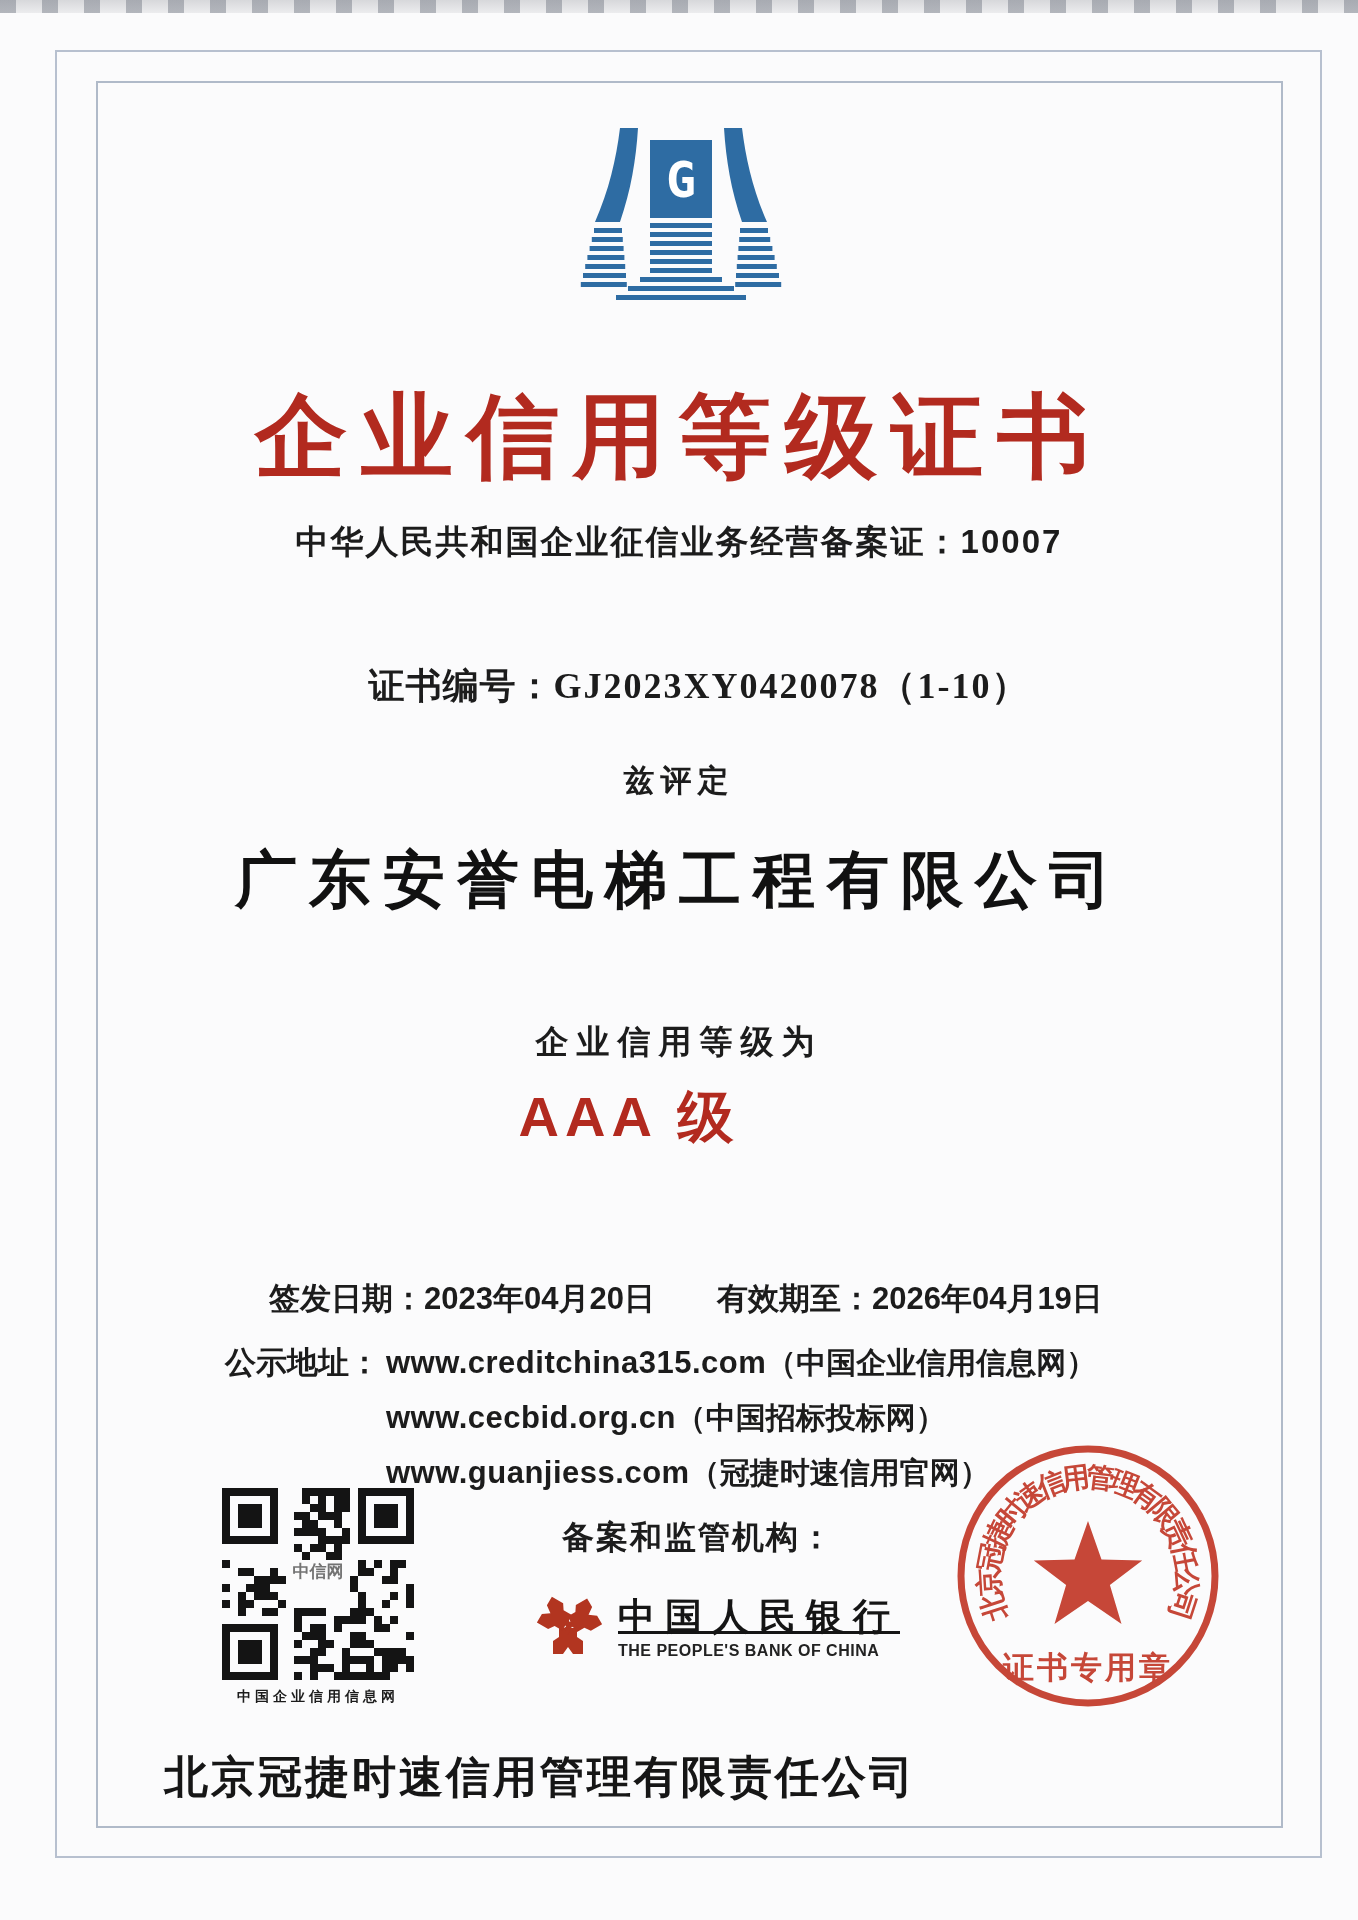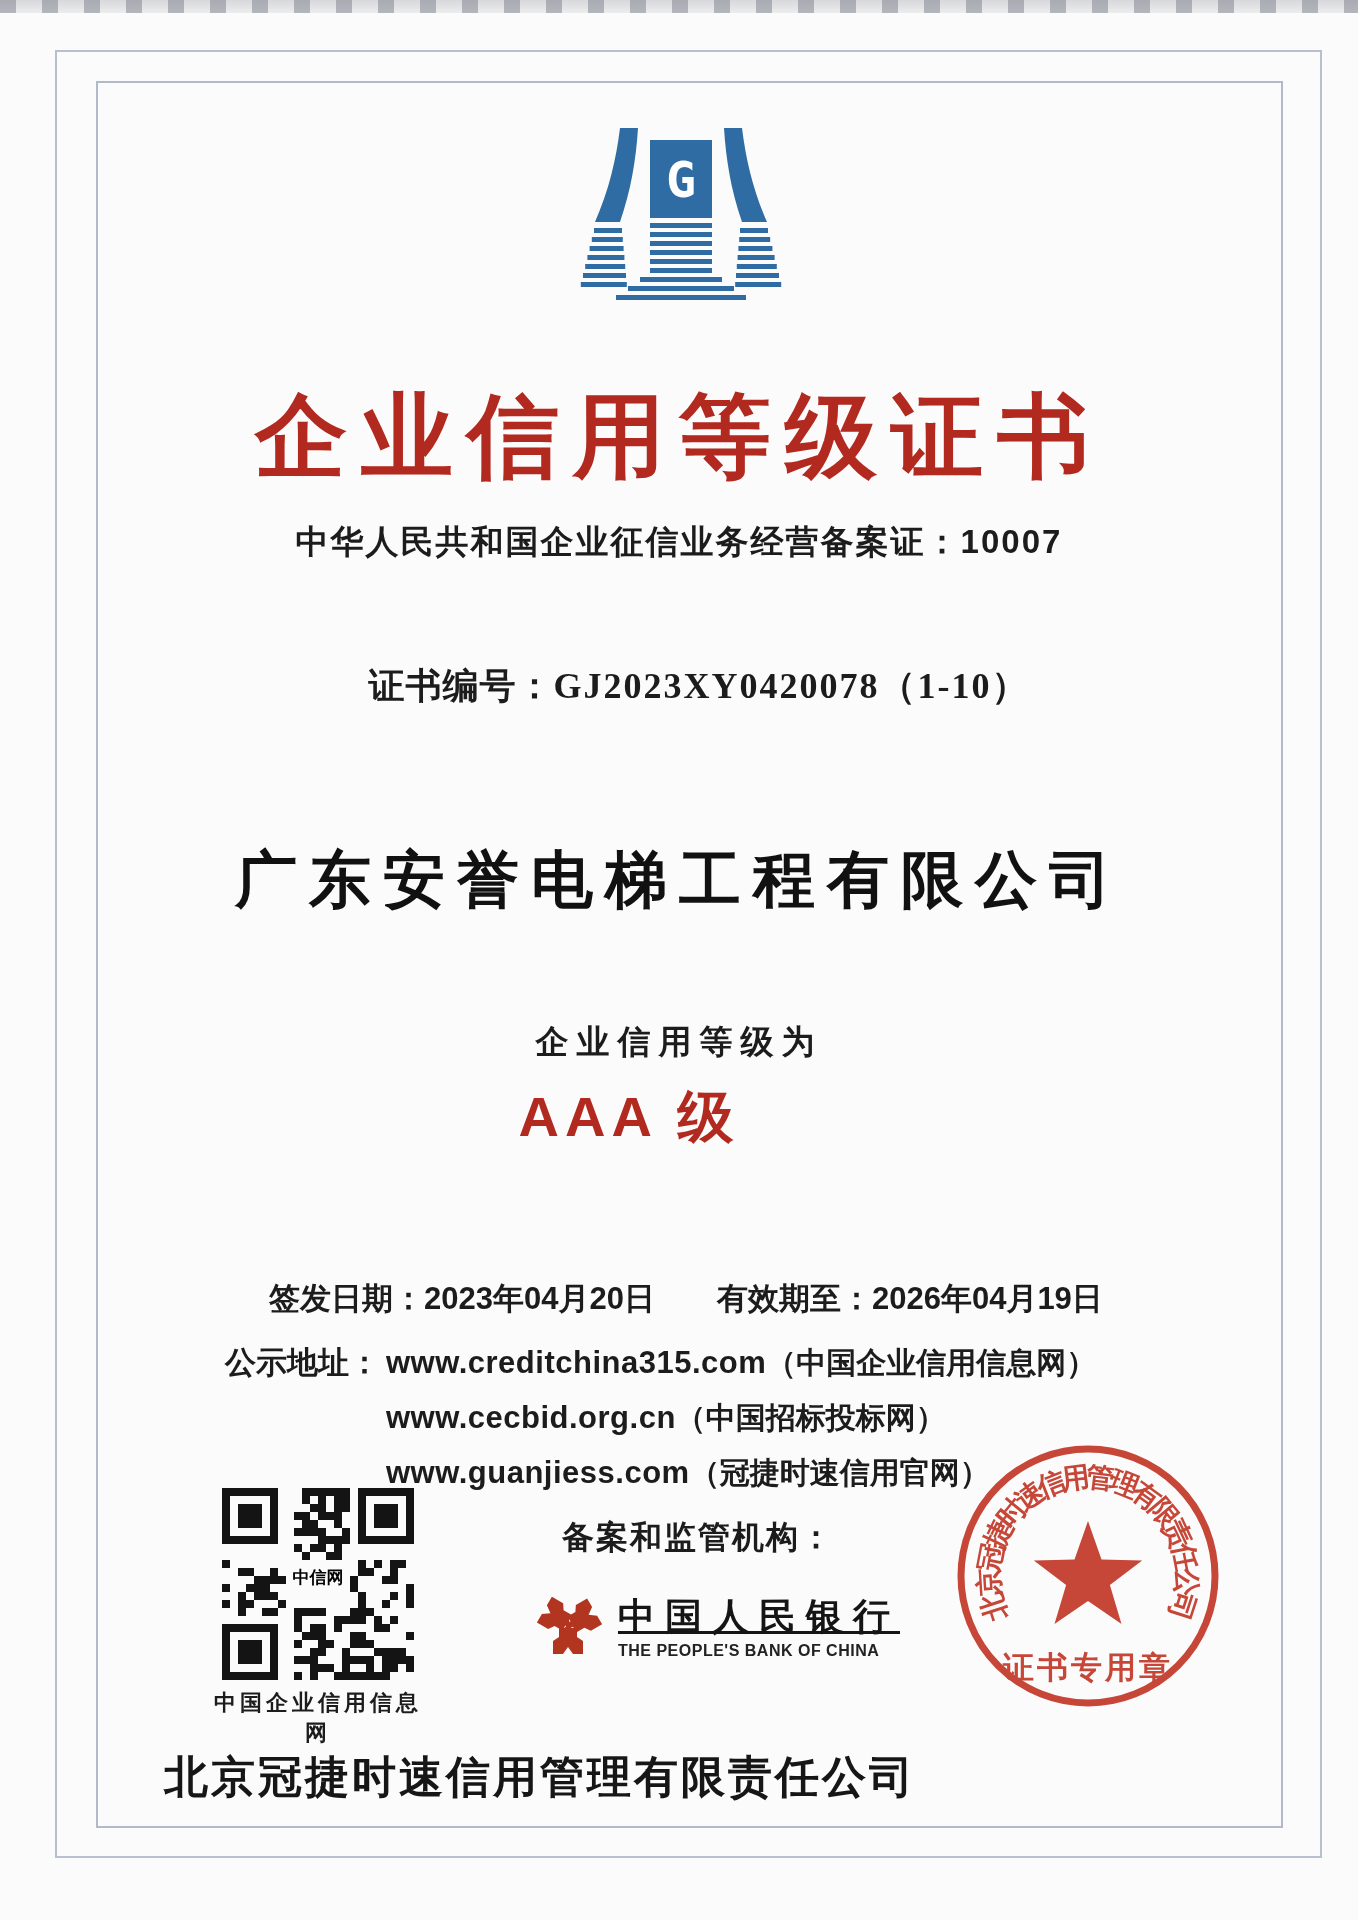--- a/index.html
+++ b/index.html
@@ -67,26 +67,26 @@
   }
   .dates .gap{display:inline-block;width:62px;}
   .publicity{position:absolute;left:225px;top:1338px;display:flex;}
   .publicity .plabel{font-size:31px;font-weight:700;line-height:50px;}
   .plist{margin-left:6px;}
   .pline{line-height:50px;white-space:nowrap;}
   .purl{font-size:31px;font-weight:700;letter-spacing:.5px;}
   .pnote{font-size:30px;font-weight:700;}
   .qr{position:absolute;left:222px;top:1488px;width:192px;height:192px;}
   .qr-center{
-    position:absolute;left:62px;top:78px;width:68px;text-align:center;
-    font-family:"Liberation Serif",serif;font-size:17px;font-weight:700;color:#000000;
+    position:absolute;left:62px;top:72px;width:68px;text-align:center;
+    font-family:"Liberation Serif",serif;font-size:17px;font-weight:700;color:#737373;
   }
   .qr-caption{
     position:absolute;left:212px;top:1688px;width:212px;text-align:center;
-    font-size:22px;font-weight:700;letter-spacing:4px;
+    font-size:14px;font-weight:700;letter-spacing:4px;
   }
   .reg-label{
     position:absolute;left:562px;top:1516px;font-size:32px;font-weight:700;letter-spacing:2px;
   }
   .bank-logo{position:absolute;left:528px;top:1584px;}
   .bank-cn{
     position:absolute;left:618px;top:1592px;font-family:"Liberation Serif",serif;
     font-size:37px;font-weight:700;letter-spacing:10px;color:#151515;white-space:nowrap;text-decoration:underline;
   }
   .bank-en{
@@ -147,20 +147,21 @@
   </svg>
 
   <h1 class="title">企业信用等级证书</h1>
 
   <div class="filing">中华人民共和国企业征信业务经营备案证：10007</div>
 
   <div class="certno">
     <span>证书编号：</span><span class="serif">GJ2023XY0420078（1-10）</span>
   </div>
 
+  <div class="intro">兹评定</div>
 
   <div class="company">广东安誉电梯工程有限公司</div>
 
   <div class="rating-caption">企业信用等级为</div>
   <div class="rating">AAA 级</div>
 
   <div class="dates">
     <span>签发日期：</span><span>2023年04月20日</span><span class="gap"></span><span>有效期至：</span><span>2026年04月19日</span>
   </div>
 

